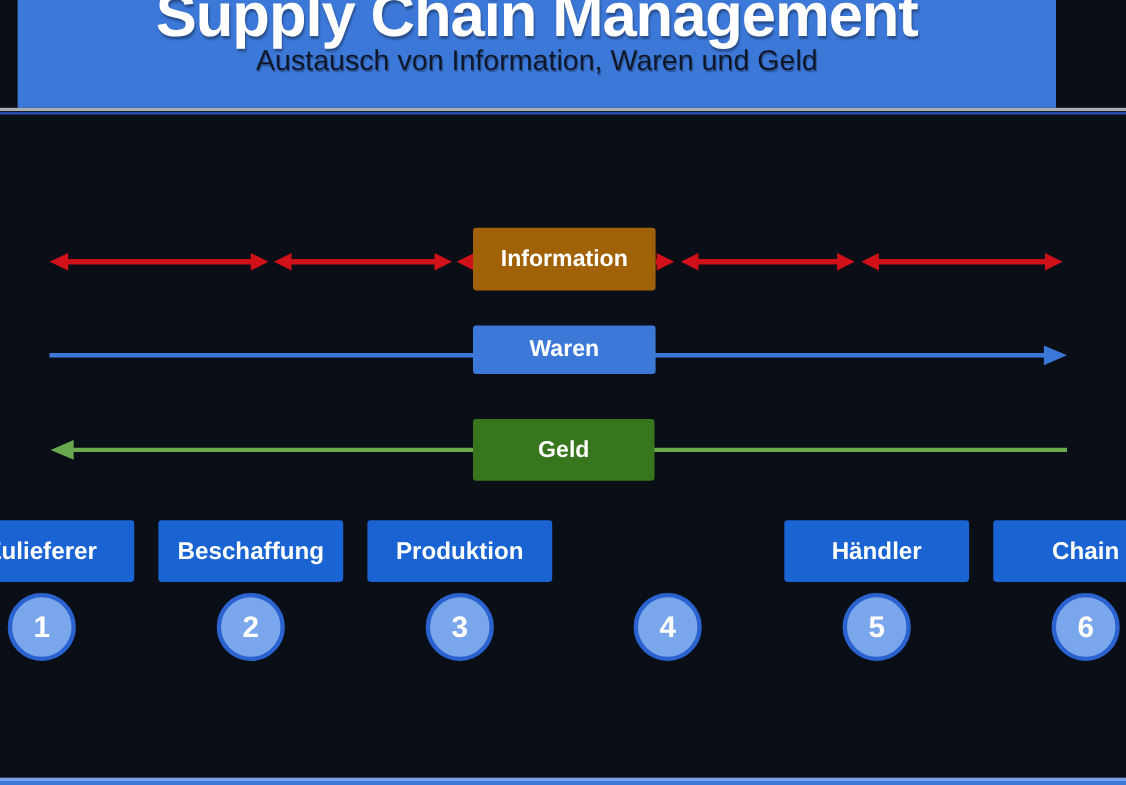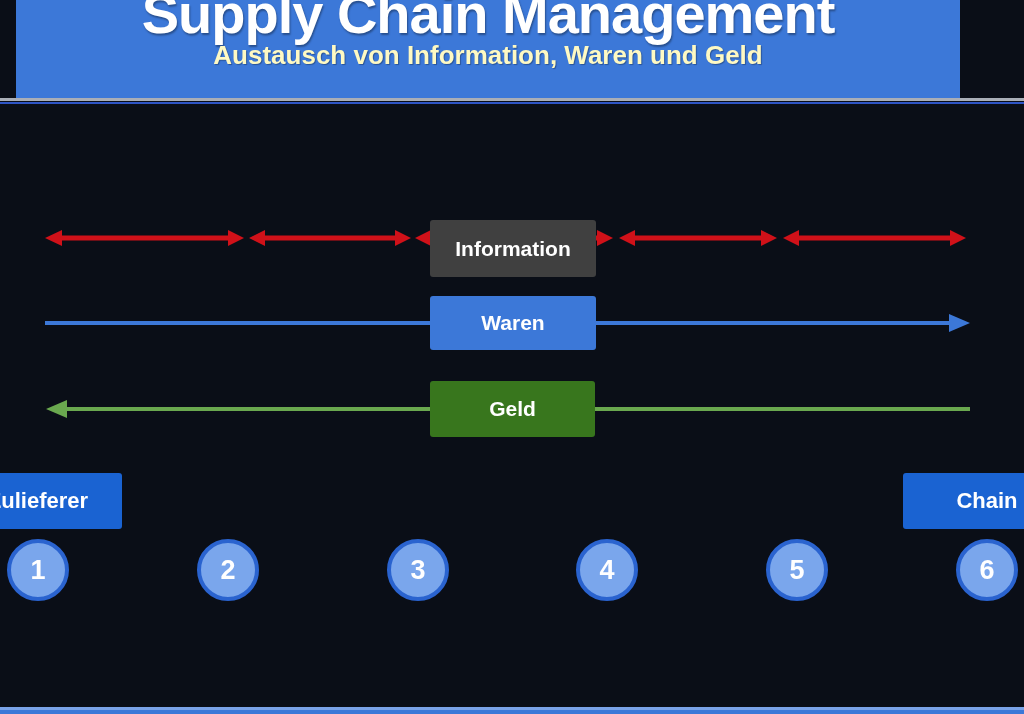--- a/index.html
+++ b/index.html
@@ -10,34 +10,34 @@
   }
   
   .header{position:absolute;left:0;top:0;width:944px;height:98px;background:#3c78d8;margin-left:16px;}
   .header-title{
     position:absolute;left:0;top:-14px;width:100%;text-align:center;
     font-size:56px;font-weight:700;letter-spacing:-1px;color:#ffffff;line-height:1;
     text-shadow:1px 2px 2px rgba(0,0,0,.35);white-space:nowrap;
   }
   .header-subtitle{
     position:absolute;left:0;top:42px;width:100%;text-align:center;
-    font-size:26px;font-weight:700;color:#fef9c3;line-height:1;
+    font-size:26px;font-weight:400;color:#0f172a;line-height:1;
     text-shadow:1px 1px 1px rgba(0,0,0,.3);white-space:nowrap;
   }
   .divider-gray{position:absolute;left:0;top:98px;width:1024px;height:3px;background:#a9aeb7;}
   .divider-blue{position:absolute;left:0;top:102px;width:1024px;height:2px;background:#2e55c6;}
   
   .flow-svg{position:absolute;left:0;top:0;width:1024px;height:714px;}
   
   .flow-box{
     position:absolute;display:flex;align-items:center;justify-content:center;
     color:#fff;font-weight:700;font-size:21px;border-radius:3px;white-space:nowrap;
   }
-  .info-box{left:430px;top:220px;width:166px;height:57px;background:#404040;}
-  .waren-box{left:430px;top:296px;width:166px;height:54px;background:#3c78d8;}
+  .info-box{left:430px;top:207px;width:166px;height:57px;background:#a16207;}
+  .waren-box{left:430px;top:296px;width:166px;height:44px;background:#3c78d8;}
   .geld-box{left:430px;top:381px;width:165px;height:56px;background:#38761d;justify-content:center;}
   
   .stage-box{
     position:absolute;top:473px;width:168px;height:56px;background:#1a63d2;
     display:flex;align-items:center;justify-content:center;border-radius:3px;
     color:#fff;font-weight:700;font-size:22px;white-space:nowrap;
   }
   
   .stage-circle{
     position:absolute;top:539px;width:62px;height:62px;border-radius:50%;
@@ -105,20 +105,29 @@
   <div class="flow-box waren-box">
     <span>Waren</span>
   </div>
   <div class="flow-box geld-box">
     <span>Geld</span>
   </div>
 
   <div class="stage-box" style="left:-46px">
     <span>Zulieferer</span>
   </div>
+  <div class="stage-box" style="left:144px">
+    <span>Beschaffung</span>
+  </div>
+  <div class="stage-box" style="left:334px">
+    <span>Produktion</span>
+  </div>
+  <div class="stage-box" style="left:713px">
+    <span>Händler</span>
+  </div>
   <div class="stage-box" style="left:903px">
     <span>Chain</span>
   </div>
 
   <div class="stage-circle" style="left:7px">
     <span>1</span>
   </div>
   <div class="stage-circle" style="left:197px">
     <span>2</span>
   </div>

